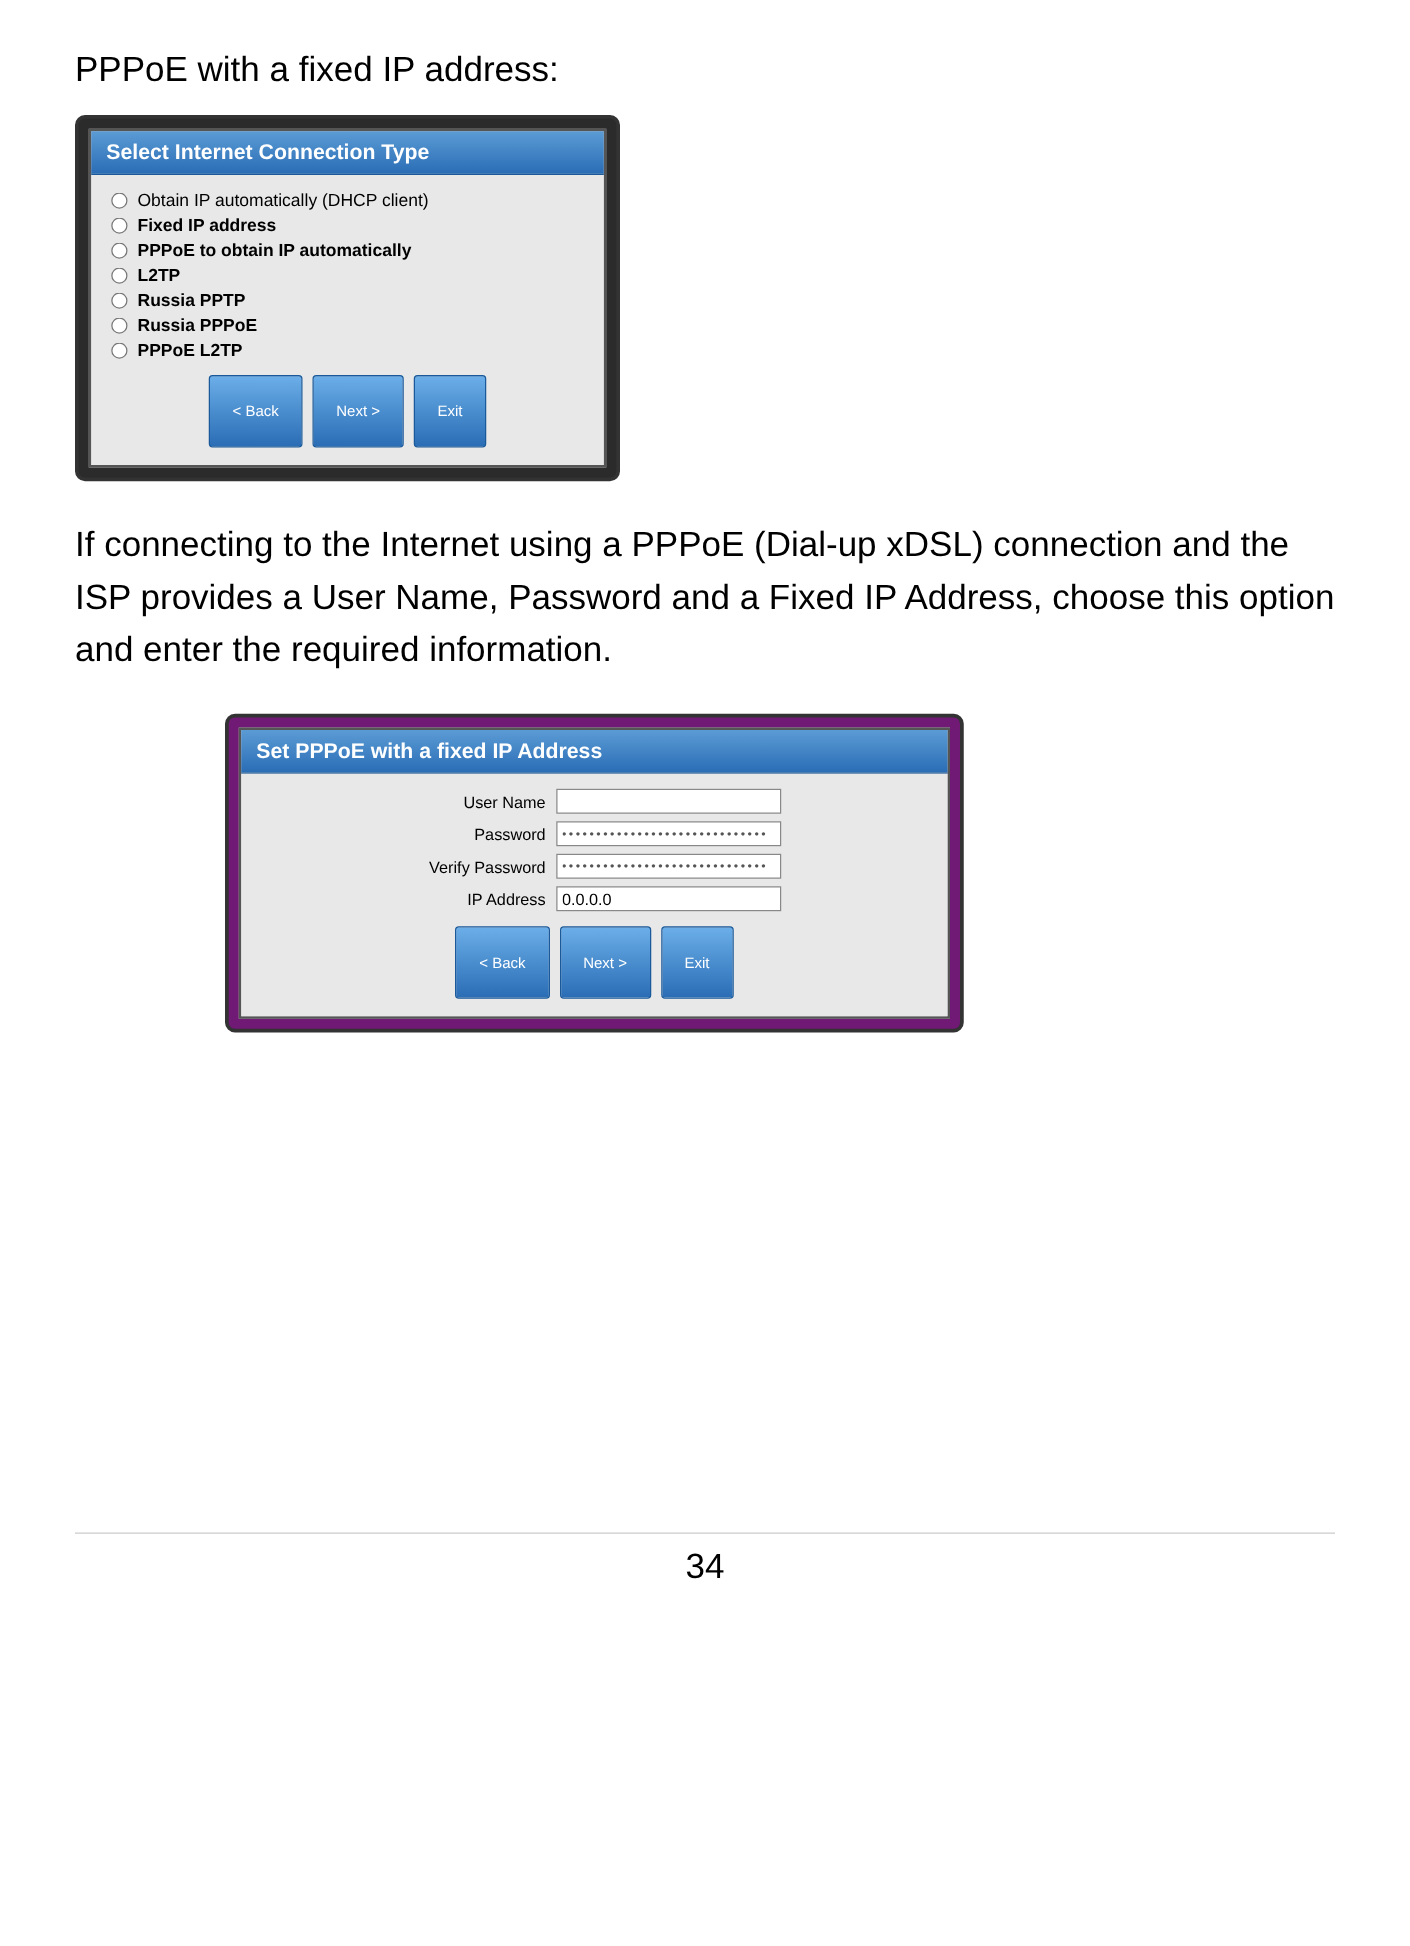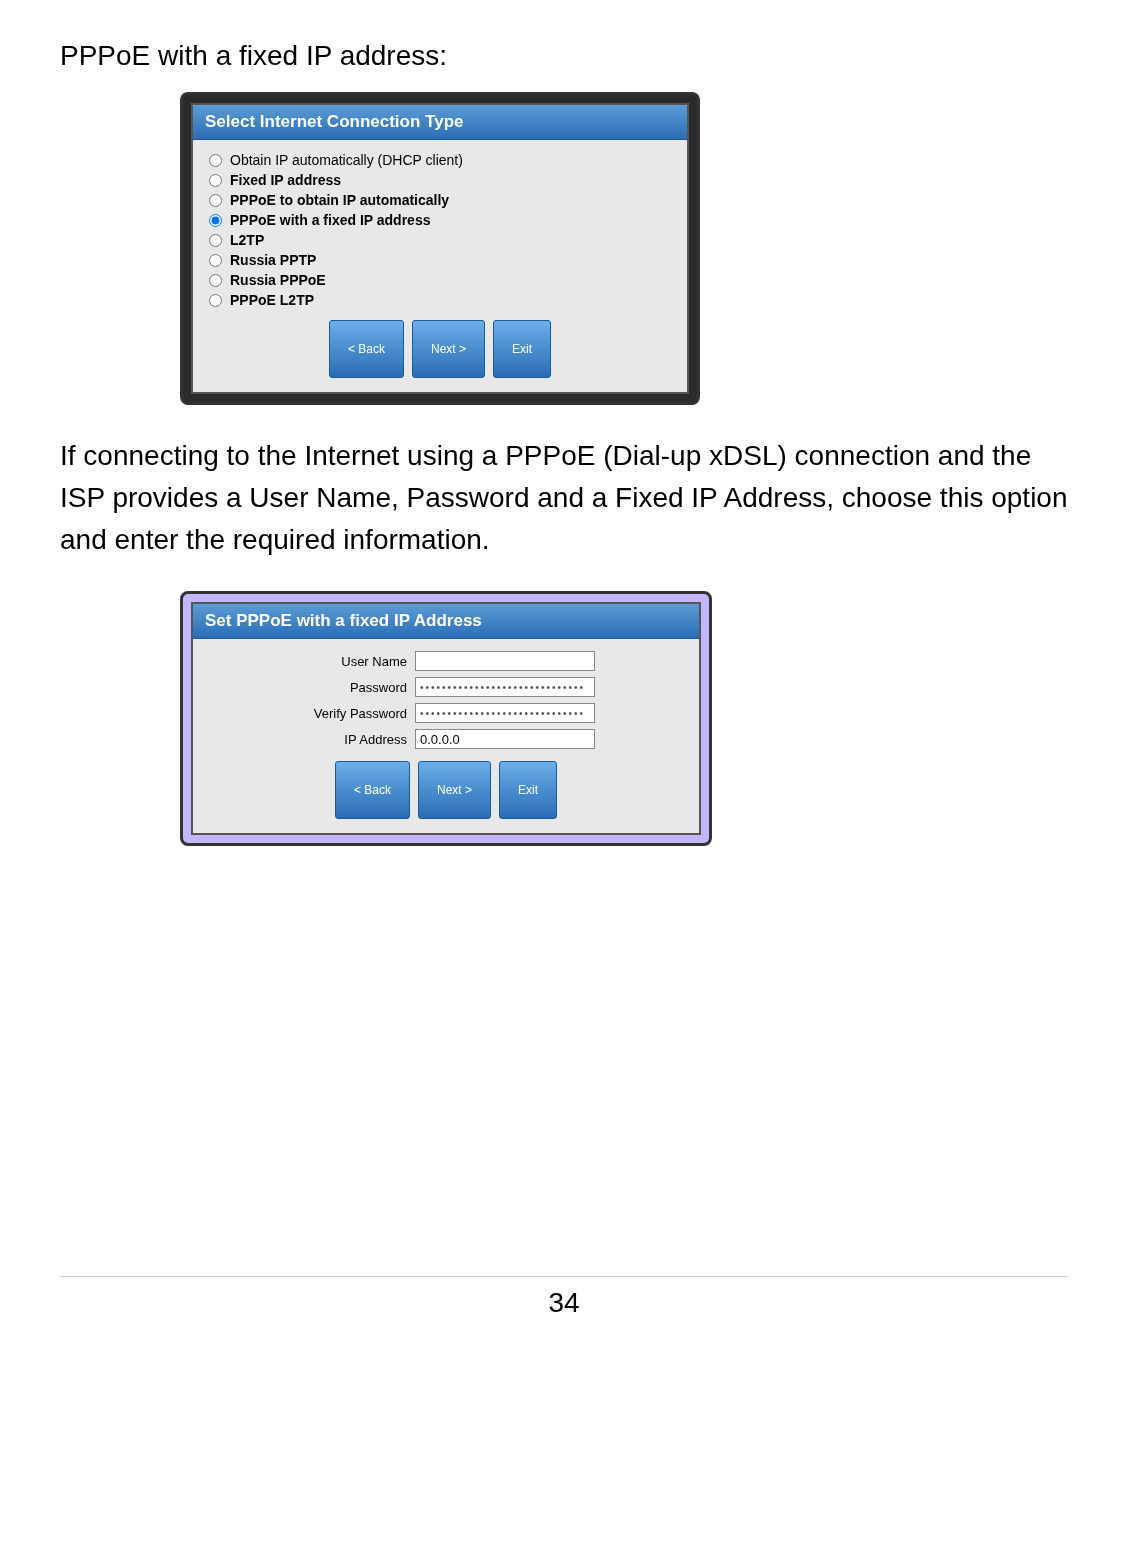--- a/index.html
+++ b/index.html
@@ -15,22 +15,21 @@
     .page-title {
       font-size: 28px;
       margin-bottom: 20px;
     }
     .screenshot-box {
       border: 3px solid #333;
       border-radius: 8px;
       background: #2b2b2b;
       padding: 8px;
       display: inline-block;
-      width: 520px;
-      margin-left: 120px;
+      width: 436px;
       margin-bottom: 30px;
     }
     .screenshot-inner {
       background: #d4d4d4;
       border: 2px solid #555;
       padding: 0;
     }
     .dialog-titlebar {
       background: linear-gradient(to bottom, #5b9bd5, #2a6db5);
       color: white;
@@ -82,26 +81,25 @@
     .body-text {
       font-size: 28px;
       line-height: 1.5;
       margin-bottom: 30px;
     }
 
     
     .screenshot-box2 {
       border: 3px solid #333;
       border-radius: 8px;
-      background: #c4b5fd;
+      background: #701a75;
       padding: 8px;
       display: inline-block;
-      width: 532px;
+      width: 591px;
       margin-left: 120px;
-      margin-bottom: 30px;
     }
     .form-row {
       display: flex;
       align-items: center;
       margin-bottom: 6px;
       font-size: 14px;
       justify-content: center;
     }
     .form-label {
       text-align: right;
@@ -144,24 +142,20 @@
       </div>
       <div class="radio-option">
         <input type="radio" name="conn_type" style="">
         <span class="radio-label bold">Fixed IP address</span>
       </div>
       <div class="radio-option">
         <input type="radio" name="conn_type" style="">
         <span class="radio-label bold">PPPoE to obtain IP automatically</span>
       </div>
       <div class="radio-option">
-        <input type="radio" name="conn_type" checked="" style="">
-        <span class="radio-label bold">PPPoE with a fixed IP address</span>
-      </div>
-      <div class="radio-option">
         <input type="radio" name="conn_type" style="">
         <span class="radio-label bold">L2TP</span>
       </div>
       <div class="radio-option">
         <input type="radio" name="conn_type" style="">
         <span class="radio-label bold">Russia PPTP</span>
       </div>
       <div class="radio-option">
         <input type="radio" name="conn_type" style="">
         <span class="radio-label bold">Russia PPPoE</span>

